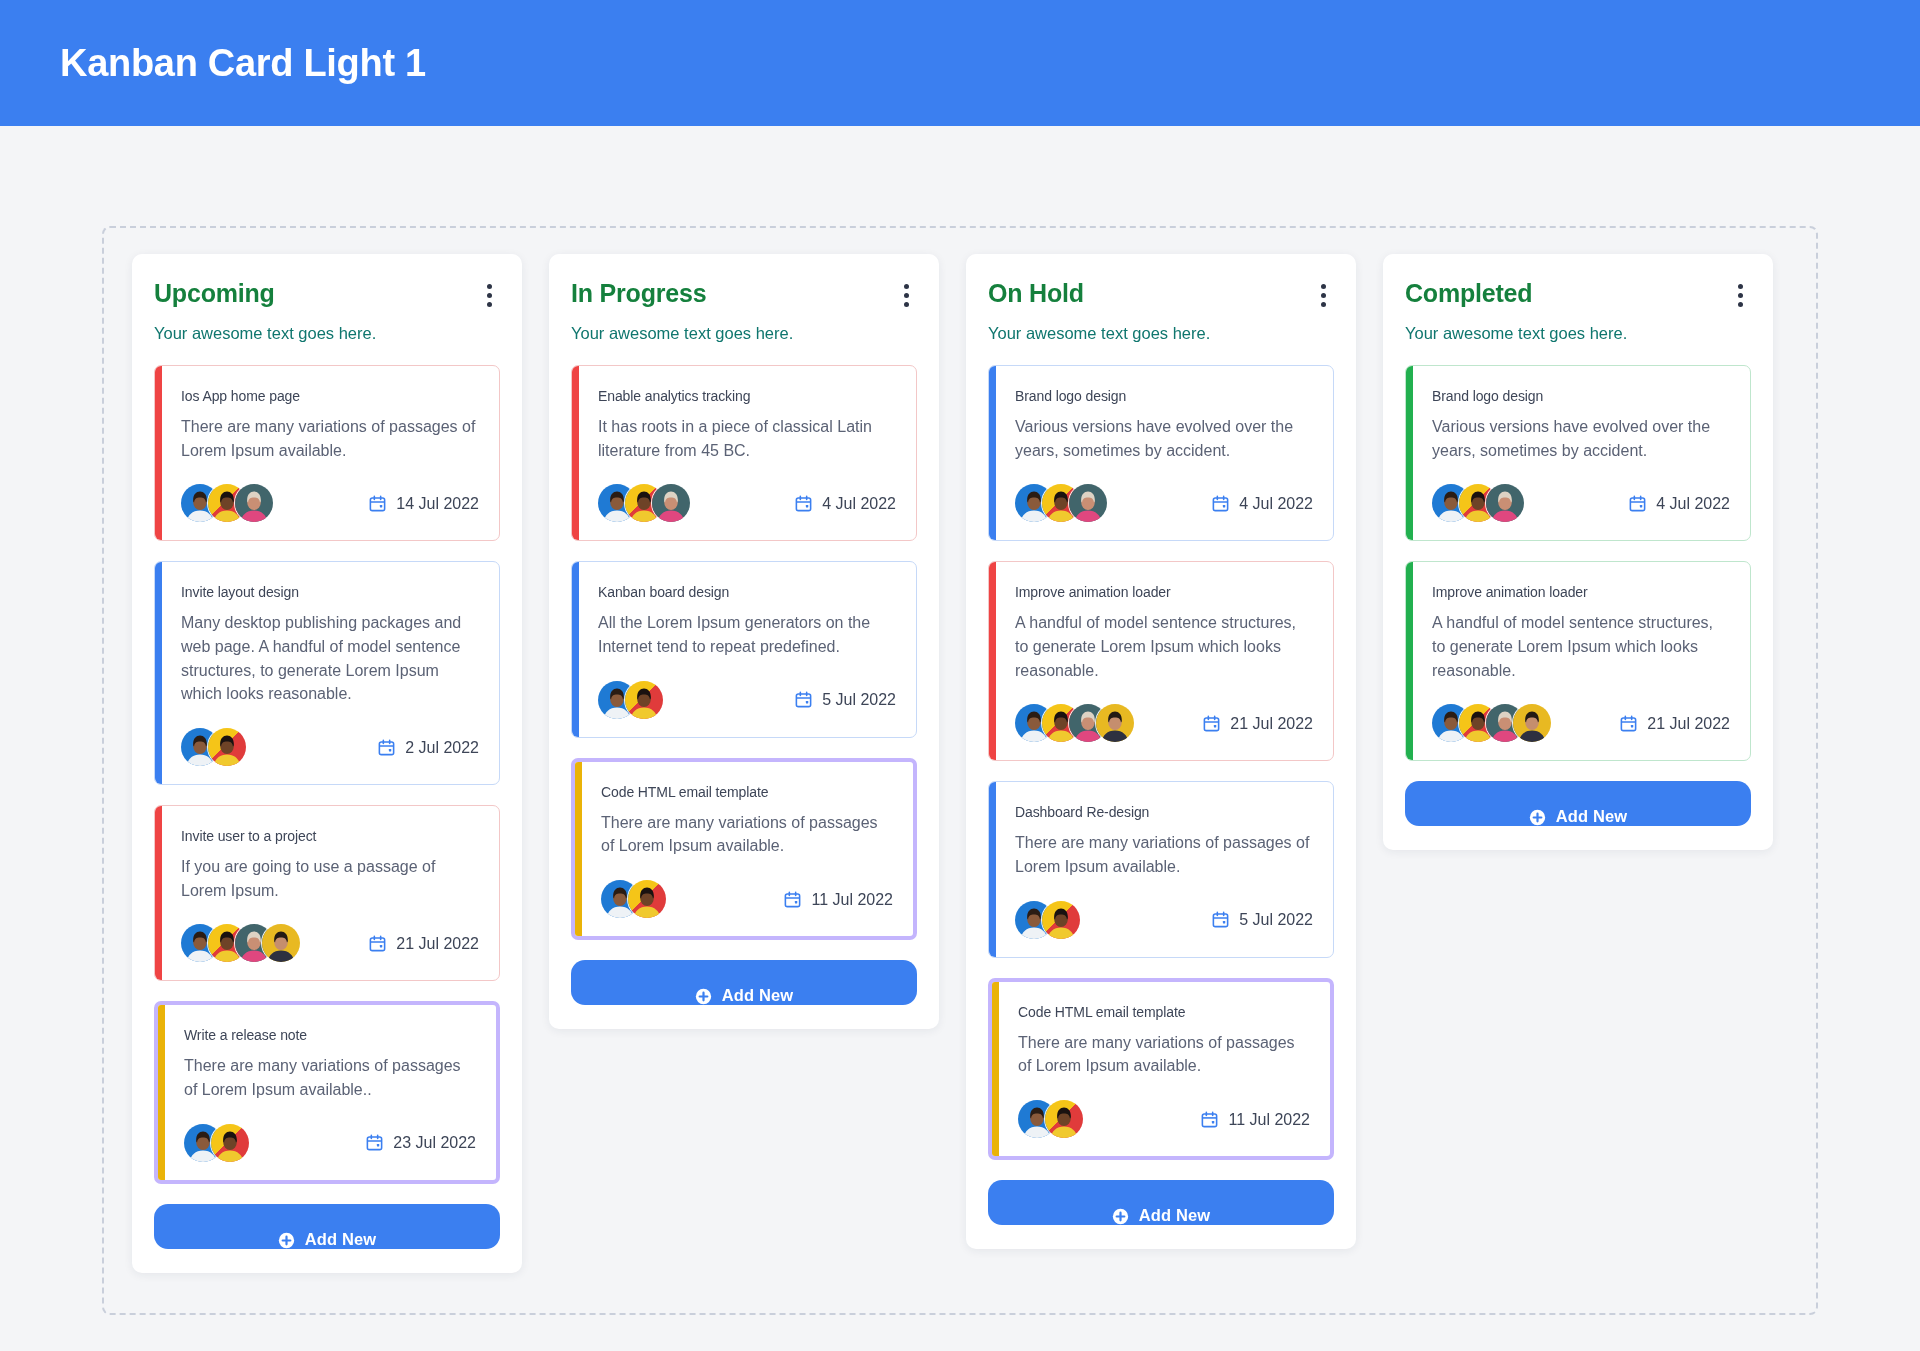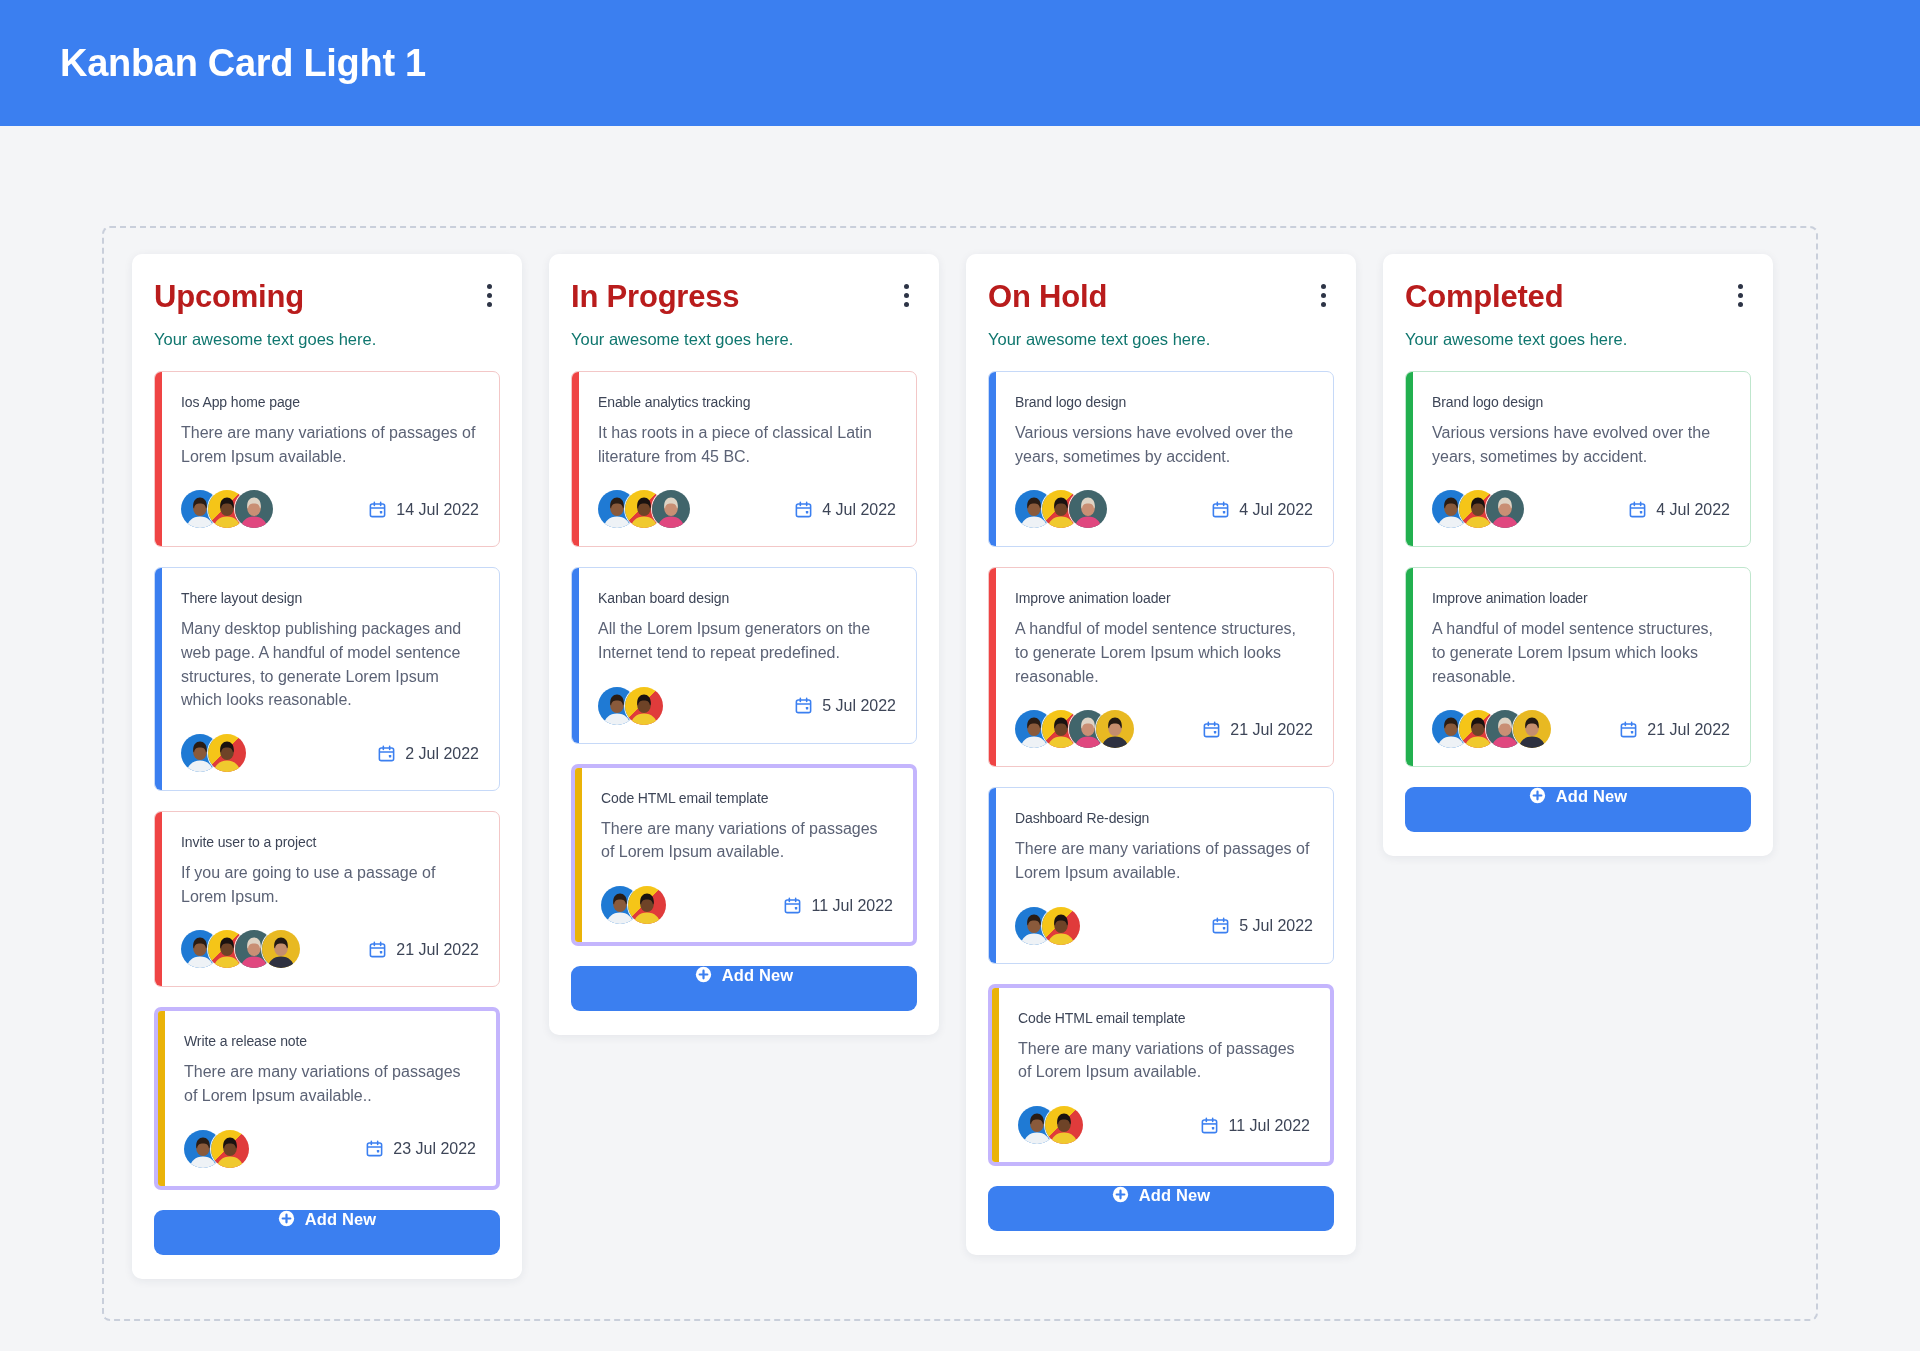--- a/index.html
+++ b/index.html
@@ -47,23 +47,23 @@
     box-shadow: 0 2px 10px rgba(30,40,70,0.07);
     padding: 26px 22px 24px 22px;
     flex: 0 0 auto;
   }
   .col-head {
     display: flex;
     justify-content: space-between;
     align-items: flex-start;
   }
   .col-title {
-    font-size: 31px;
+    font-size: 25px;
     font-weight: bold;
-    color: #b91c1c;
+    color: #15803d;
     letter-spacing: -0.2px;
     line-height: 1.1;
   }
   .kebab-icon {
     width: 22px;
     height: 28px;
     display: flex;
     flex-direction: column;
     align-items: center;
     justify-content: center;
@@ -151,27 +151,27 @@
     white-space: nowrap;
   }
   .cal-icon { width: 19px; height: 19px; flex: 0 0 auto; }
 
   
   .add-new {
     width: 100%;
     background: #3b7ff0;
     color: #fff;
     border: none;
-    border-radius: 9px;
+    border-radius: 14px;
     height: 45px;
     font-size: 16.5px;
     font-weight: bold;
     font-family: "Liberation Sans", sans-serif;
     display: flex;
-    align-items: flex-start;
+    align-items: flex-end;
     justify-content: center;
     gap: 10px;
     cursor: pointer;
     margin-top: 2px;
     letter-spacing: 0.1px;
   }
   .plus-icon { width: 17px; height: 17px; flex: 0 0 auto; }
 </style>
 </head>
 <body>
@@ -232,21 +232,21 @@
   <rect x="3" y="5" width="18" height="16" rx="2.5" stroke="#3b7ff0" stroke-width="2"></rect>
   <path d="M3 10h18" stroke="#3b7ff0" stroke-width="2"></path>
   <path d="M8 3v4M16 3v4" stroke="#3b7ff0" stroke-width="2" stroke-linecap="round"></path>
   <rect x="15" y="14" width="3" height="3" rx="0.5" fill="#3b7ff0"></rect>
 </svg>
             <span>14 Jul 2022</span>
           </div>
         </div>
       </div>
       <div class="task blue">
-        <div class="task-title">There layout design</div>
+        <div class="task-title">Invite layout design</div>
         <div class="task-desc">Many desktop publishing packages and web page. A handful of model sentence structures, to generate Lorem Ipsum which looks reasonable.</div>
         <div class="task-foot">
           <div class="avatars">
             <div class="avatar">
               <svg viewBox="0 0 40 40" xmlns="http://www.w3.org/2000/svg">
     <rect width="40" height="40" fill="#1f7ad4"></rect>
     <path d="M20 28c8 0 13 5 14 12H6c1-7 6-12 14-12z" fill="#eef2f6"></path>
     <ellipse cx="20" cy="19" rx="7.2" ry="8.4" fill="#8a5a3b"></ellipse>
     <path d="M12.8 17c0-6 3.3-9 7.2-9s7.2 3 7.2 9c0 1.4-.5 2.2-1 2.2-.4-3.6-2.6-5-6.2-5s-5.8 1.4-6.2 5c-.5 0-1-.8-1-2.2z" fill="#2a1c14"></path>
   </svg>

